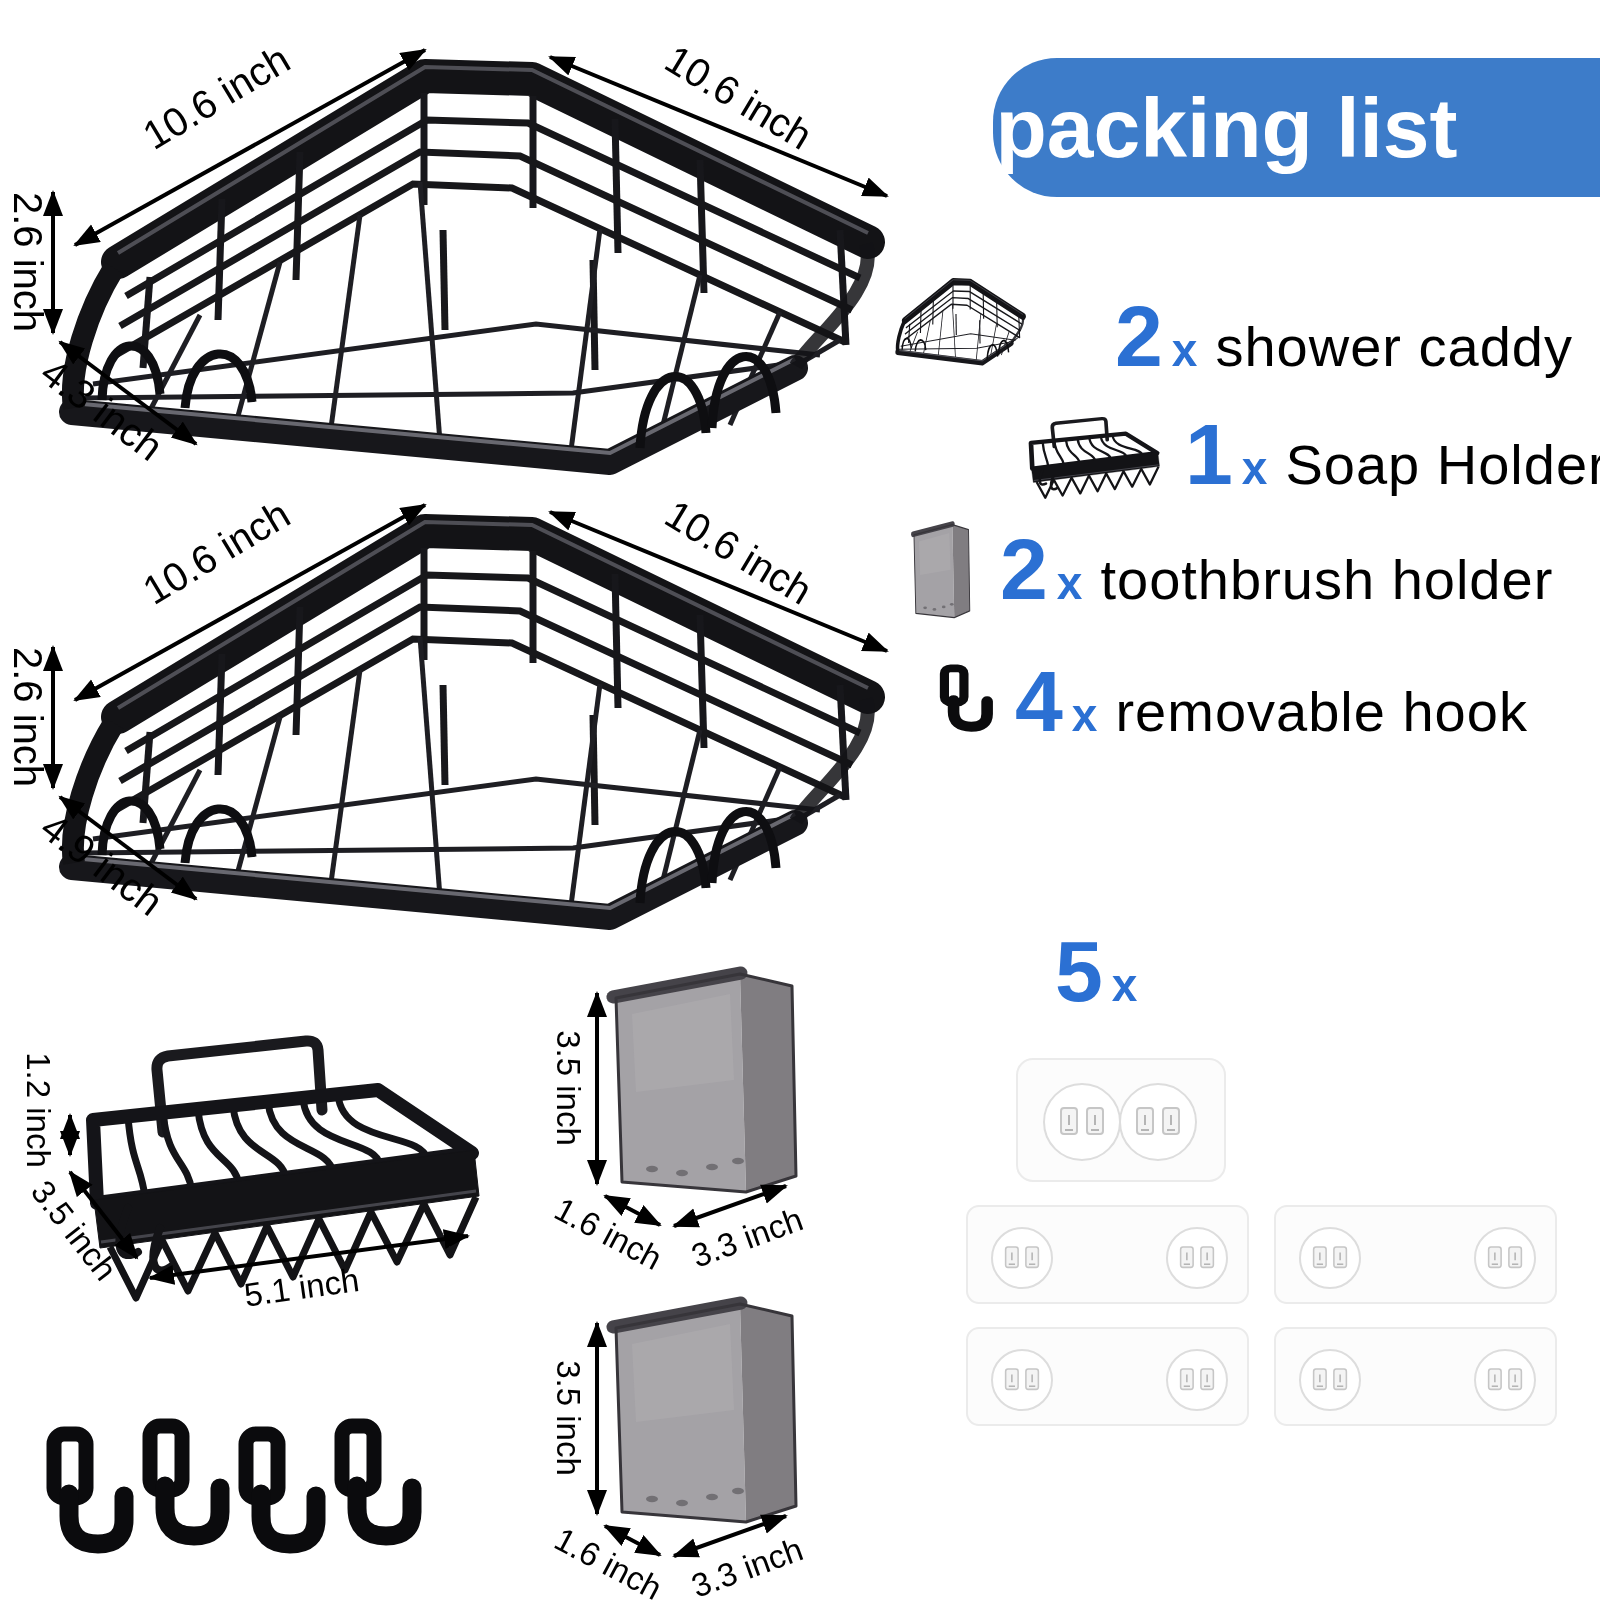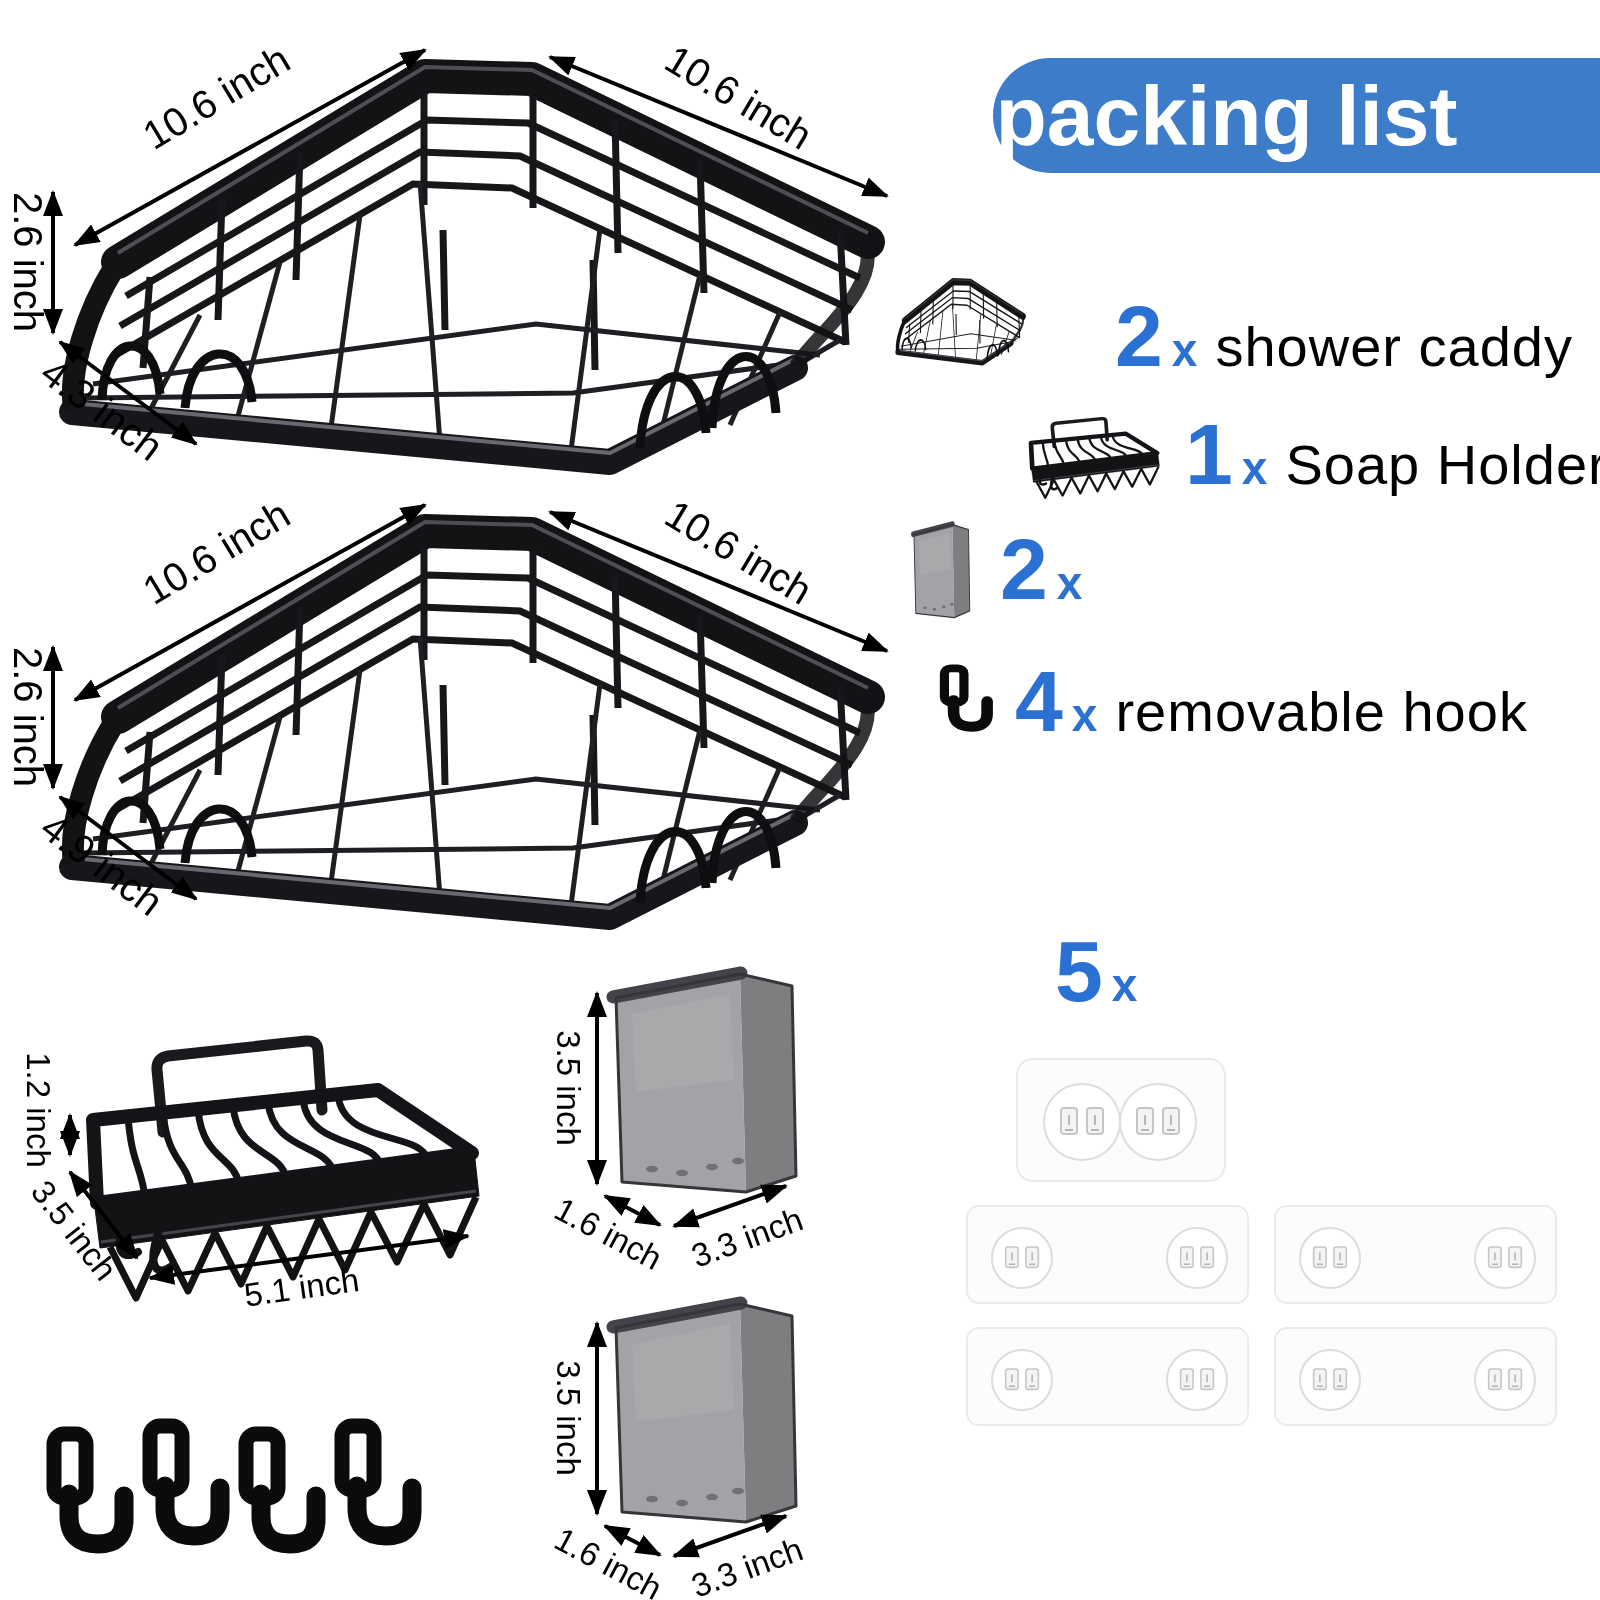--- a/index.html
+++ b/index.html
@@ -1,20 +1,20 @@
 <!DOCTYPE html>
 <html><head>
 <meta charset="utf-8">
 <style>
   html,body{margin:0;padding:0;background:#ffffff;}
   .page{position:relative;width:1600px;height:1600px;background:#ffffff;overflow:hidden;
         font-family:"Liberation Sans",sans-serif;}
   .abs{position:absolute;}
   
-  .pl-header{position:absolute;left:993px;top:58px;width:607px;height:115px;
+  .pl-header{position:absolute;left:993px;top:58px;width:607px;height:139px;
              background:#3d7cc9;border-radius:64px 0 0 64px;
              display:flex;align-items:center;justify-content:center;
              box-sizing:border-box;padding-right:140px;}
   .pl-header span{font-size:84px;font-weight:bold;color:#ffffff;letter-spacing:0px;line-height:1;}
   
   .item-row{position:absolute;display:flex;align-items:baseline;white-space:nowrap;}
   .qty{font-size:86px;font-weight:bold;color:#2b70d3;line-height:1;}
   .times{font-size:46px;font-weight:bold;color:#2b70d3;margin-left:9px;}
   .ilabel{font-size:56px;color:#000000;margin-left:18px;letter-spacing:1px;}
   .r1{left:1115px;top:293px;}
@@ -275,20 +275,21 @@
 
   <div class="item-row r2">
     <span class="qty">1</span>
     <span class="times">x</span>
     <span class="ilabel">Soap Holder</span>
   </div>
 
   <div class="item-row r3">
     <span class="qty">2</span>
     <span class="times">x</span>
+    <span class="ilabel">toothbrush holder</span>
   </div>
 
   <div class="item-row r4">
     <span class="qty">4</span>
     <span class="times">x</span>
     <span class="ilabel">removable hook</span>
   </div>
 
   <div class="item-row r5">
     <span class="qty">5</span>

